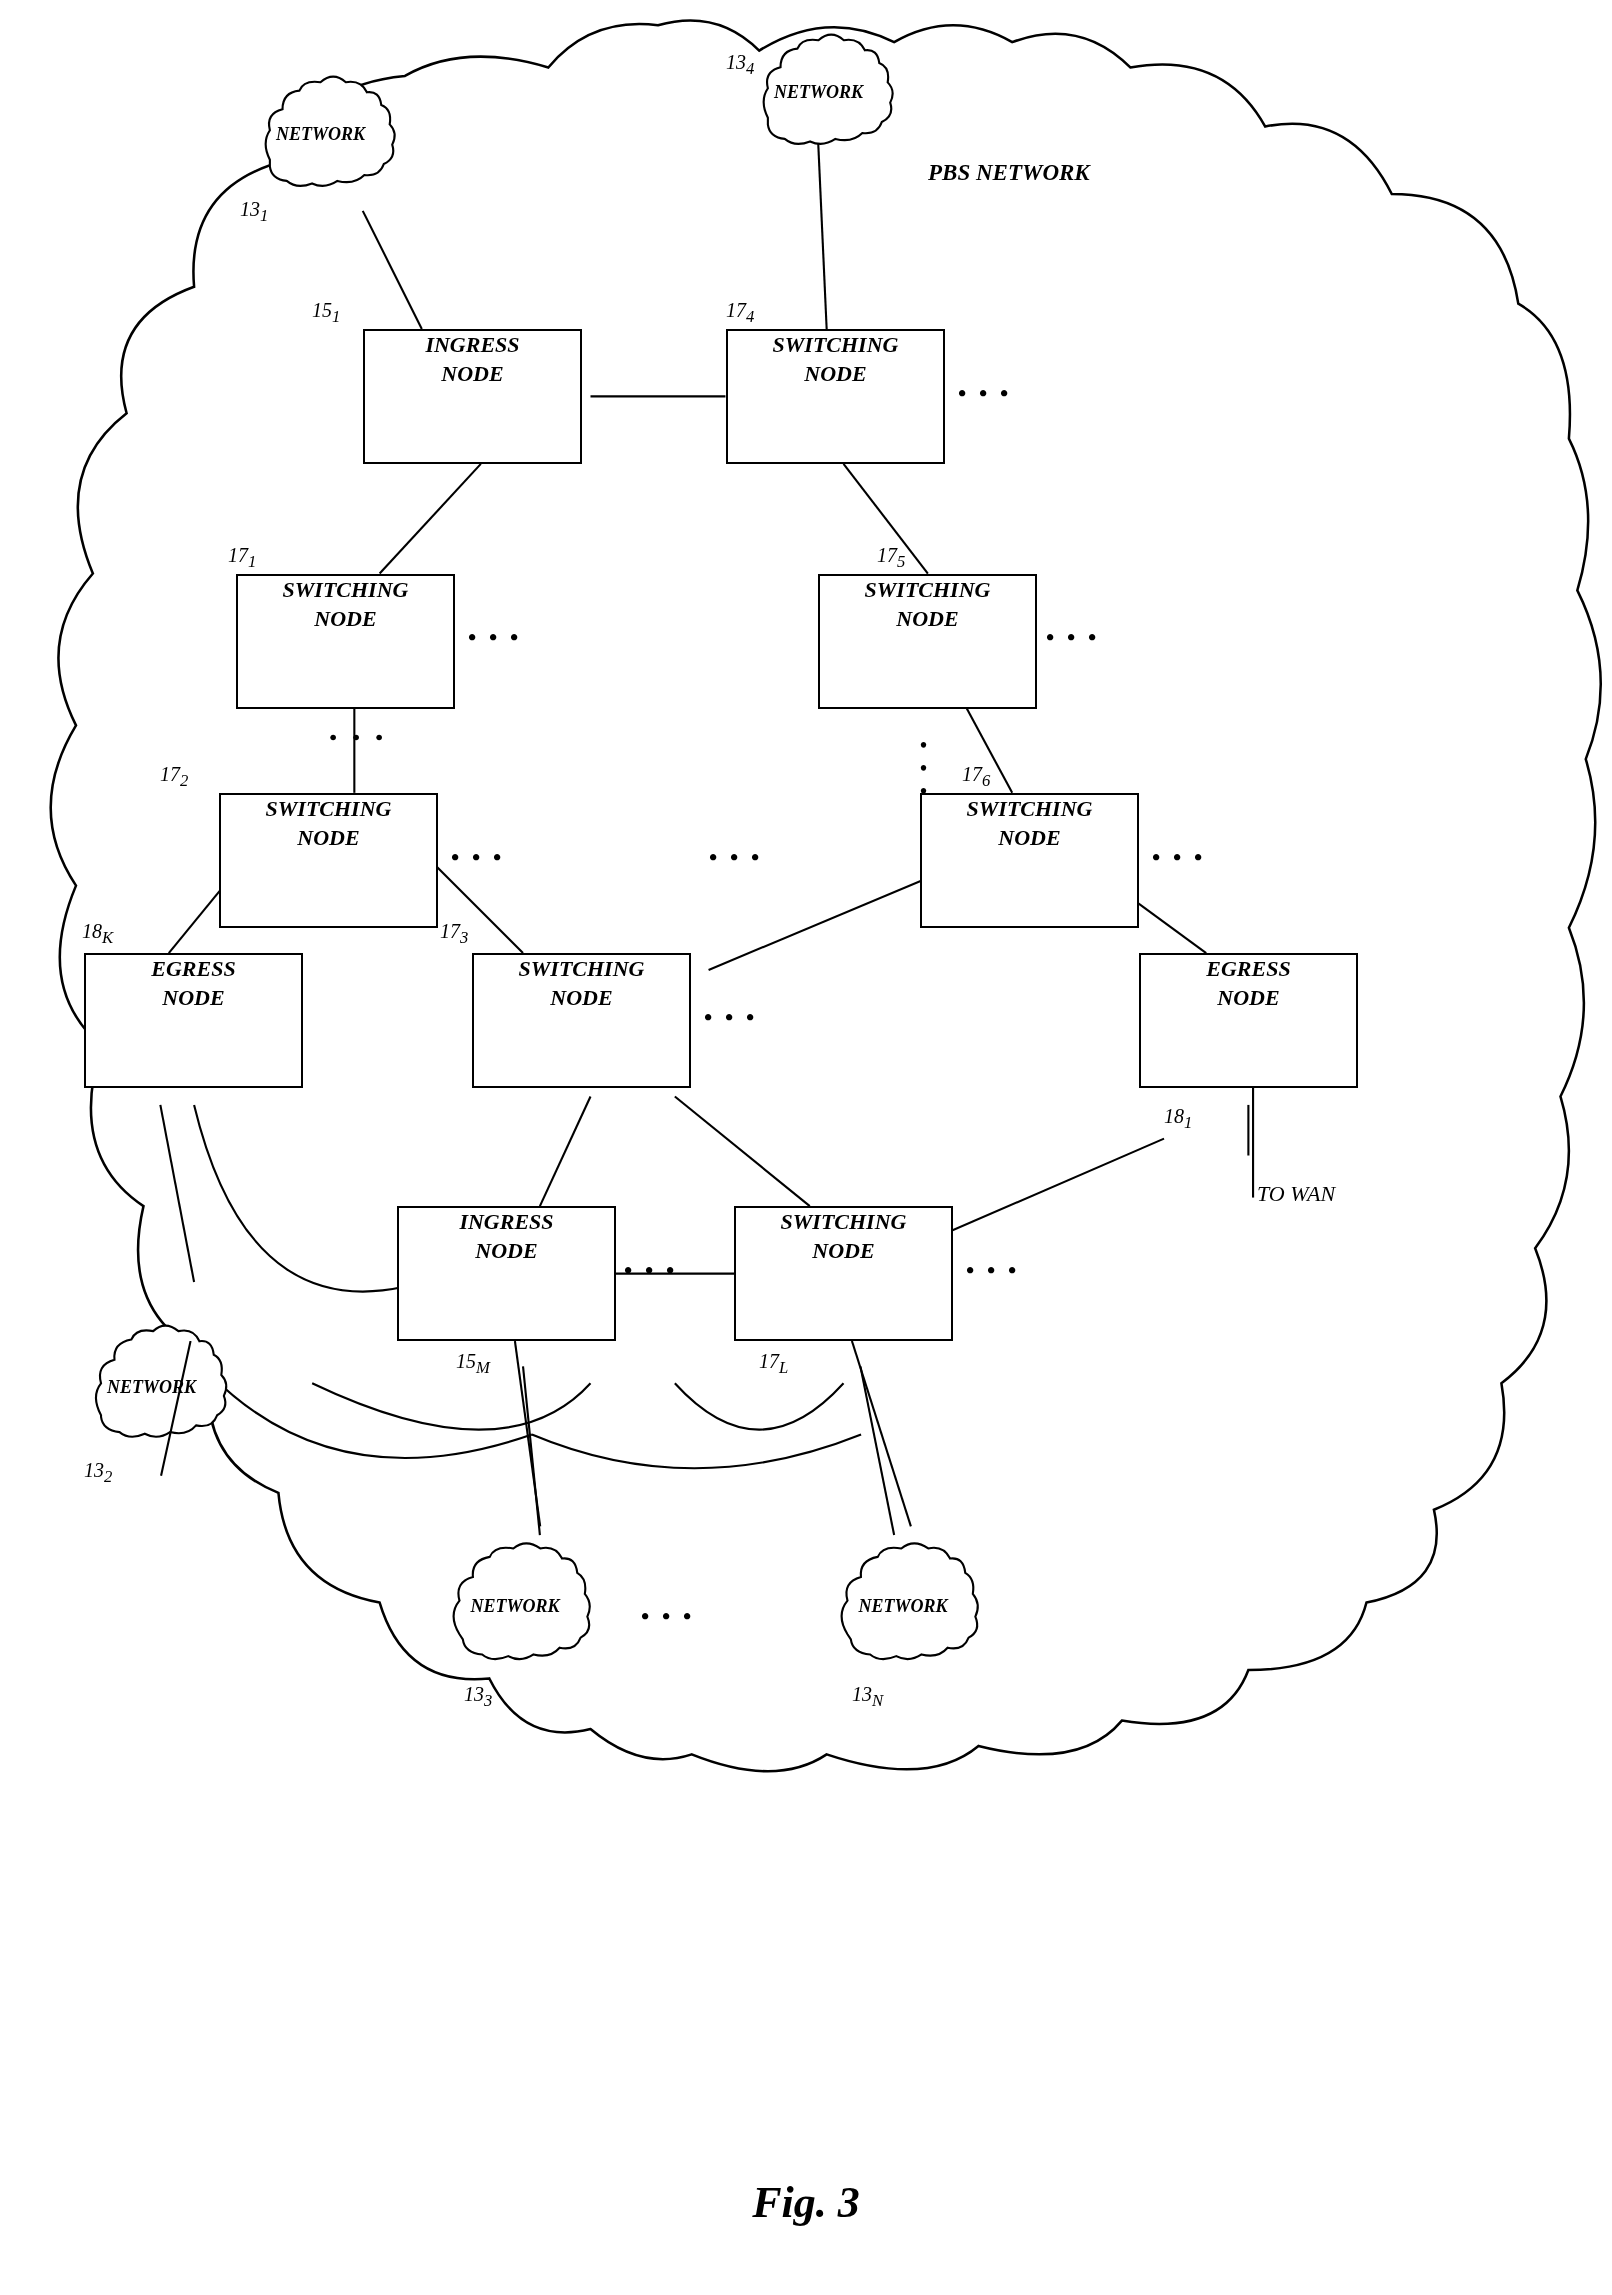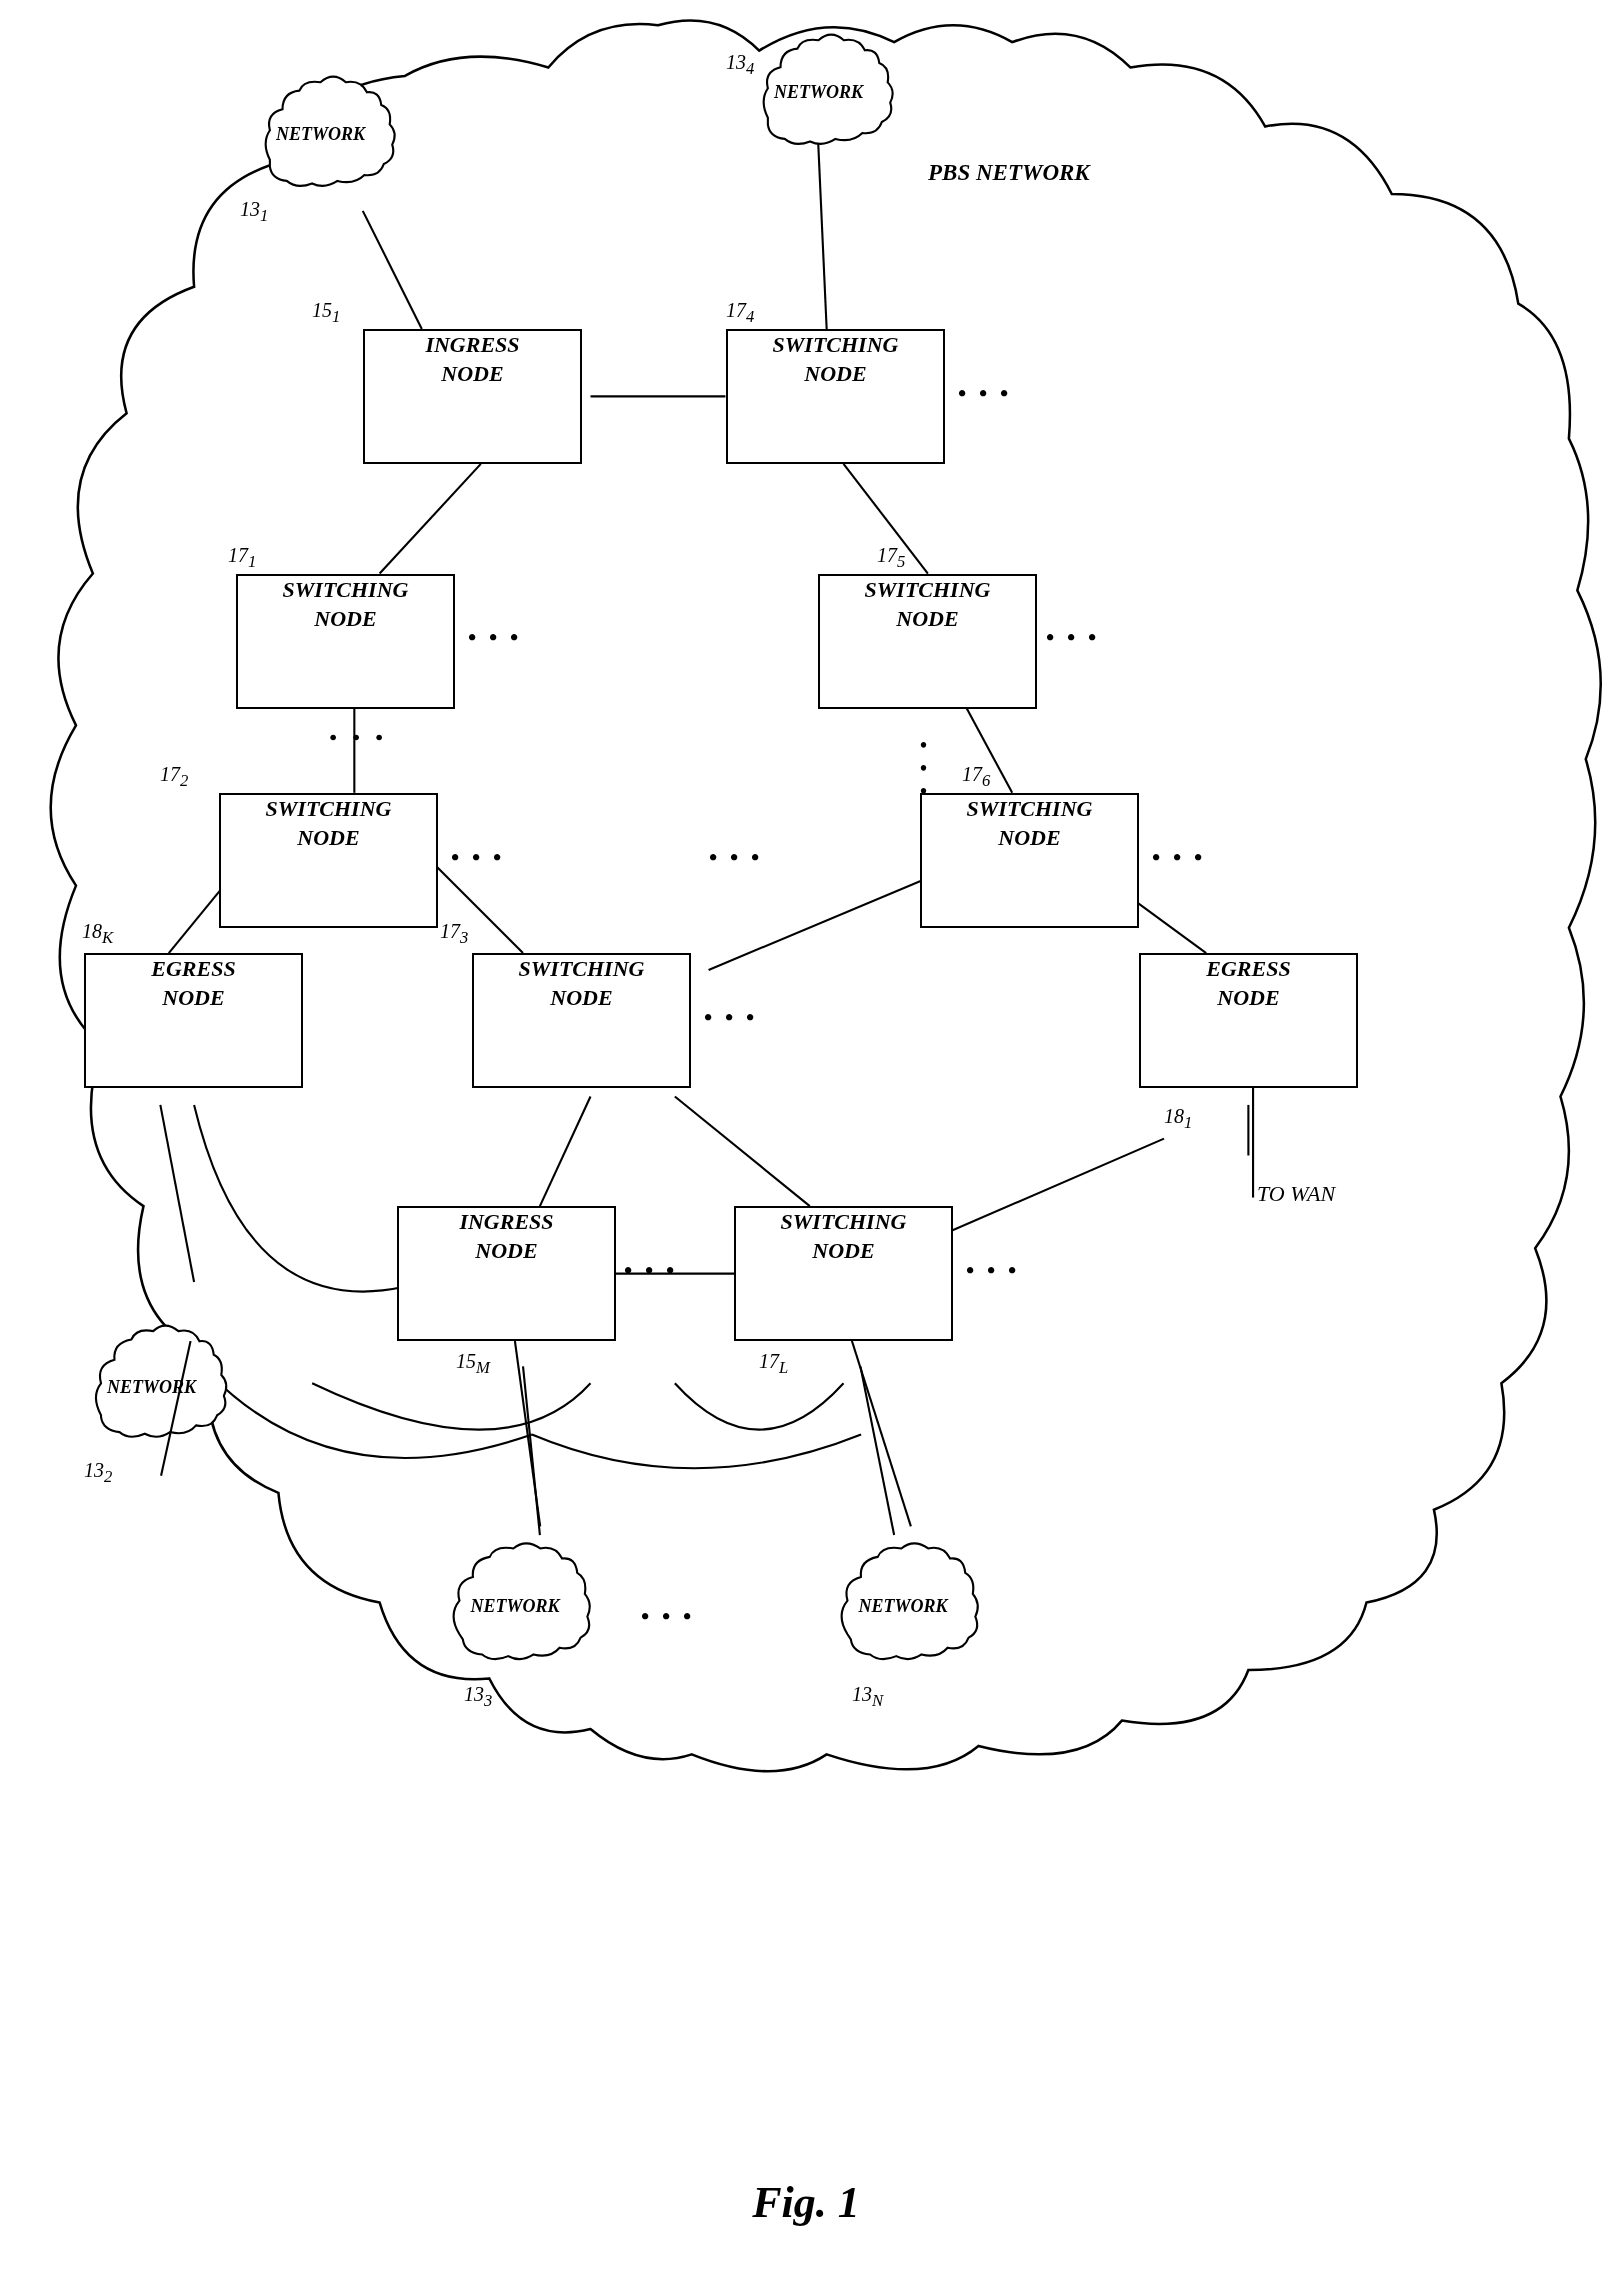--- a/index.html
+++ b/index.html
@@ -328,16 +328,16 @@
 
   <svg style="position:absolute; top:1341px; left:0px; width:1612px; height:337px;" xmlns="http://www.w3.org/2000/svg" viewBox="0 0 1911 400" width="1612" height="337">
 
     <line x1="225" y1="0" x2="190" y2="160" stroke="#000" stroke-width="2.5"></line>
 
     <line x1="610" y1="0" x2="640" y2="220" stroke="#000" stroke-width="2.5"></line>
 
     <line x1="1010" y1="0" x2="1080" y2="220" stroke="#000" stroke-width="2.5"></line>
   </svg>
 
-  <div class="fig-caption" style="bottom:67px; left:50%; transform:translateX(-50%);">Fig. 1</div>
+  <div class="fig-caption" style="bottom:67px; left:50%; transform:translateX(-50%);">Fig. 3</div>
 
 </div>
 
 
 </body></html>

